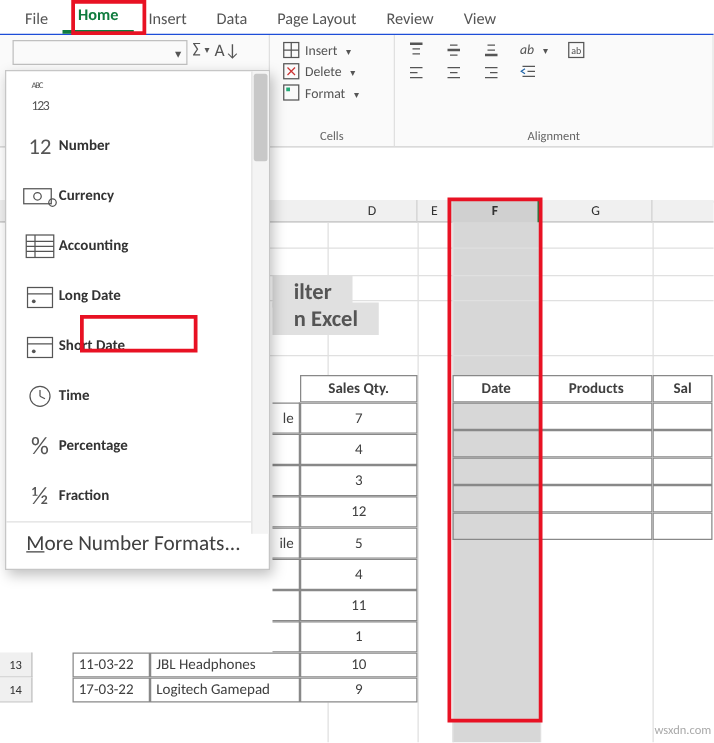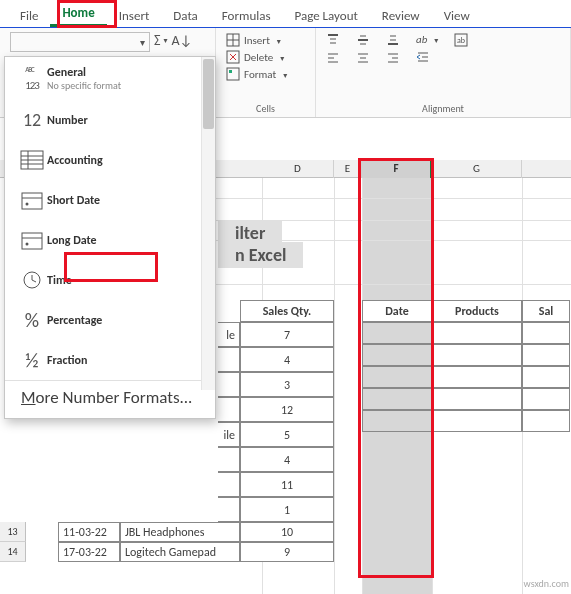--- a/index.html
+++ b/index.html
@@ -192,21 +192,20 @@
   svg { display:block; }
 </style>
 </head>
 <body>
 
 <div class="tabs">
   <div class="tab">File</div>
   <div class="tab active">Home</div>
   <div class="tab">Insert</div>
   <div class="tab">Data</div>
-  <div class="tab">Formulas</div>
   <div class="tab">Page Layout</div>
   <div class="tab">Review</div>
   <div class="tab">View</div>
 </div>
 <div class="red-box-home"></div>
 
 <div class="ribbon">
   <div class="ribbon-group" style="width:216px; position:relative;">
 
     <div class="ribbon-controls">
@@ -411,31 +410,39 @@
 
   <div class="red-box-colF" style="left:358px; top:-2px; width:76px; height:420px;"></div>
 </div>
 
 <div class="dropdown">
   <div id="dd-items">
       <div class="dd-item">
         <div class="dd-icon">
           <span style="font-size:11px;letter-spacing:-1px;"><sup style="font-size:7px;">ABC</sup><br>123</span>
         </div>
-    <div class="dd-texts">
-          <div class="dd-title">General</div>
-          <div class="dd-sub">No specific format</div>
-        </div>
       </div>
       <div class="dd-item">
         <div class="dd-icon">
           <span style="font-size:18px;">12</span>
         </div>
     <div class="dd-texts">
           <div class="dd-title">Number</div>
+        </div>
+      </div>
+      <div class="dd-item">
+        <div class="dd-icon">
+          <svg width="28" height="18">
+            <rect x="1" y="3" width="22" height="12" fill="none" stroke="#555"></rect>
+            <circle cx="12" cy="9" r="3" fill="none" stroke="#555"></circle>
+            <circle cx="24" cy="14" r="3" fill="none" stroke="#555"></circle>
+          </svg>
+        </div>
+    <div class="dd-texts">
+          <div class="dd-title">Currency</div>
         </div>
       </div>
       <div class="dd-item">
         <div class="dd-icon">
           <svg width="24" height="20">
             <rect x="1" y="1" width="22" height="18" fill="none" stroke="#555"></rect>
             <line x1="1" y1="6" x2="23" y2="6" stroke="#555"></line>
             <line x1="1" y1="10" x2="23" y2="10" stroke="#555"></line>
             <line x1="1" y1="14" x2="23" y2="14" stroke="#555"></line>
             <line x1="8" y1="1" x2="8" y2="19" stroke="#555"></line>
@@ -447,33 +454,33 @@
       </div>
       <div class="dd-item">
         <div class="dd-icon">
           <svg width="22" height="20">
             <rect x="1" y="3" width="20" height="16" fill="none" stroke="#555"></rect>
             <line x1="1" y1="8" x2="21" y2="8" stroke="#555"></line>
             <circle cx="6" cy="14" r="1.5" fill="#555"></circle>
           </svg>
         </div>
     <div class="dd-texts">
-          <div class="dd-title">Short Date</div>
+          <div class="dd-title">Long Date</div>
         </div>
       </div>
       <div class="dd-item">
         <div class="dd-icon">
           <svg width="22" height="20">
             <rect x="1" y="3" width="20" height="16" fill="none" stroke="#555"></rect>
             <line x1="1" y1="8" x2="21" y2="8" stroke="#555"></line>
             <circle cx="6" cy="14" r="1.5" fill="#555"></circle>
           </svg>
         </div>
     <div class="dd-texts">
-          <div class="dd-title">Long Date</div>
+          <div class="dd-title">Short Date</div>
         </div>
       </div>
       <div class="dd-item">
         <div class="dd-icon">
           <svg width="20" height="20">
             <circle cx="10" cy="10" r="8" fill="none" stroke="#555"></circle>
             <line x1="10" y1="10" x2="10" y2="5" stroke="#555"></line>
             <line x1="10" y1="10" x2="14" y2="12" stroke="#555"></line>
           </svg>
         </div>

